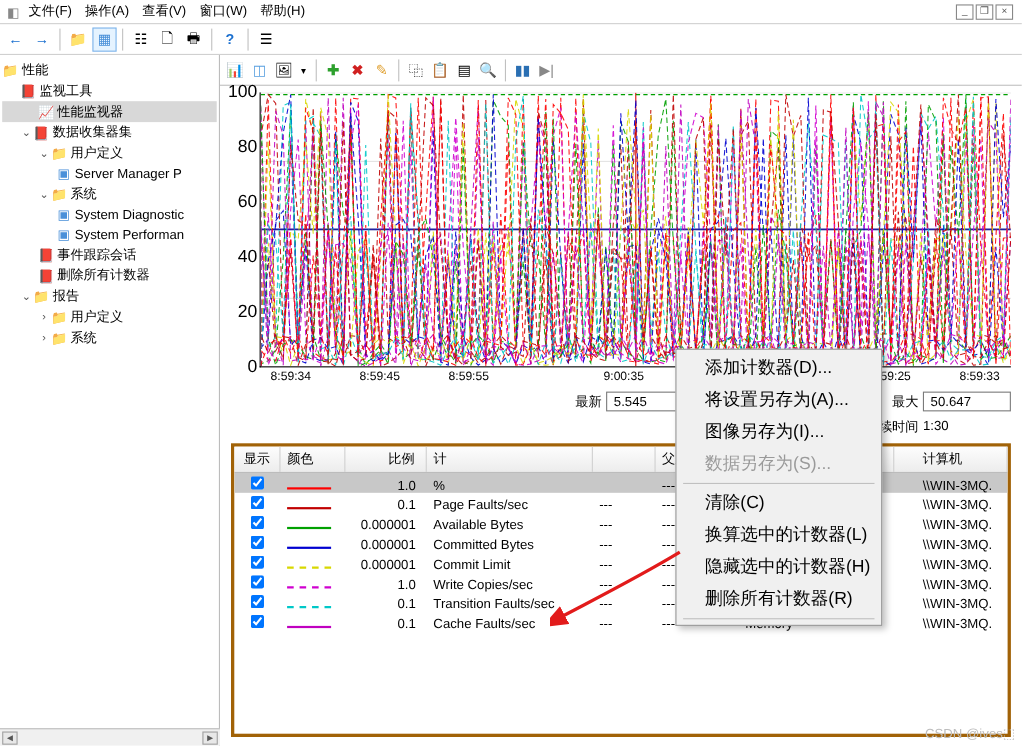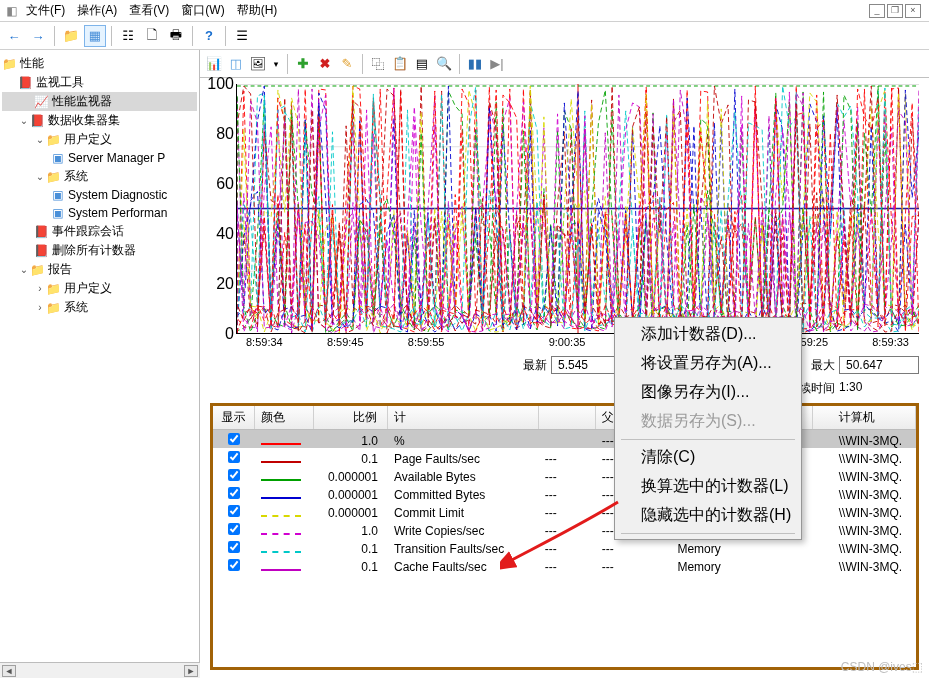--- a/index.html
+++ b/index.html
@@ -399,20 +399,21 @@
 
     <div class="ctxmenu" id="ctxmenu">
         <div class="mi">添加计数器(D)...</div>
         <div class="mi">将设置另存为(A)...</div>
         <div class="mi">图像另存为(I)...</div>
         <div class="mi disabled">数据另存为(S)...</div>
         <div class="msep"></div>
         <div class="mi">清除(C)</div>
         <div class="mi">换算选中的计数器(L)</div>
         <div class="mi">隐藏选中的计数器(H)</div>
+        <div class="mi">删除所有计数器(R)</div>
         <div class="msep"></div>
       </div>
 
     <svg class="arrow" style="left:300px;top:450px;width:120px;height:70px;">
       <defs>
           <marker id="ah" markerWidth="10" markerHeight="10" refX="2" refY="3" orient="auto">
         <path d="M0,0 L0,6 L8,3 z" fill="#e21b1b"></path>
           </marker>
         </defs>
       <path d="M118,2 C80,25 40,45 8,62" stroke="#e21b1b" stroke-width="3" fill="none" marker-end="url(#ah)"></path>

